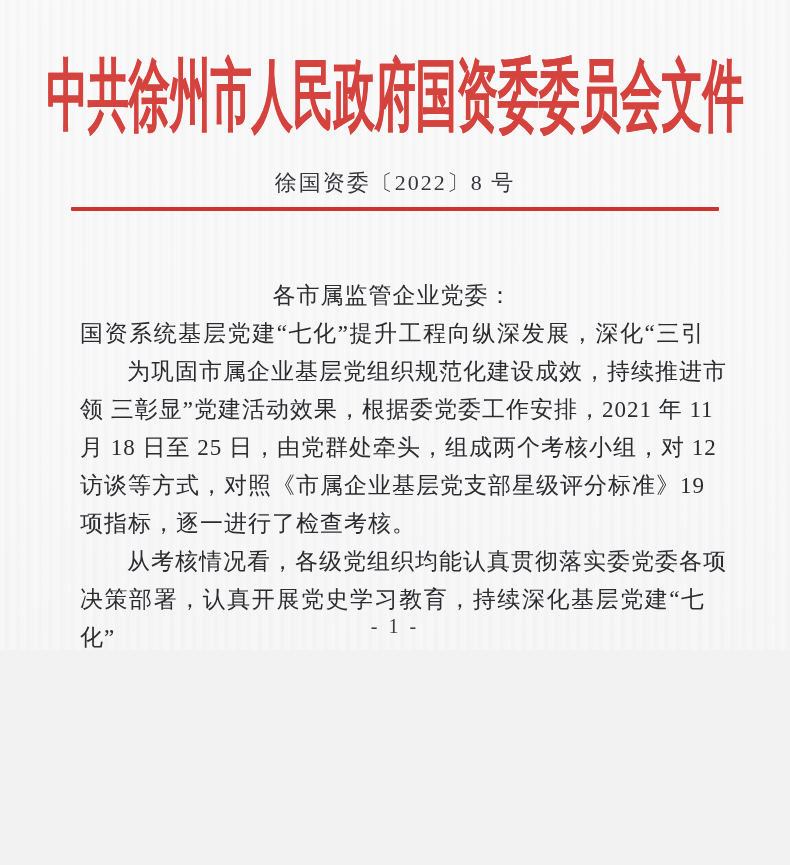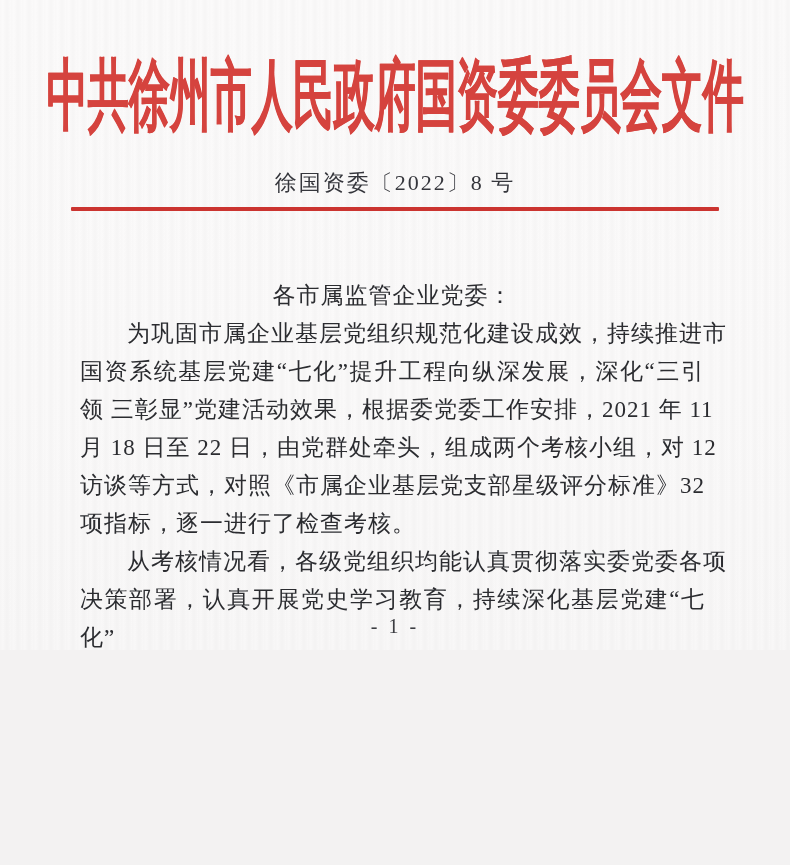--- a/index.html
+++ b/index.html
@@ -100,25 +100,25 @@
 
   <div class="doc-number">徐国资委〔2022〕8 号</div>
 
   <div class="red-divider"></div>
 
 
   <div class="salutation">各市属监管企业党委：</div>
 
   <div class="body-text" id="paragraphs">
       <div class="para">
+        <div class="line">国资系统基层党建“七化”提升工程向纵深发展，深化“三引</div>
         <div class="line first">为巩固市属企业基层党组织规范化建设成效，持续推进市</div>
-        <div class="line">国资系统基层党建“七化”提升工程向纵深发展，深化“三引</div>
         <div class="line">领 三彰显”党建活动效果，根据委党委工作安排，2021 年 11</div>
-        <div class="line">月 18 日至 22 日，由党群处牵头，组成两个考核小组，对 12</div>
-        <div class="line">访谈等方式，对照《市属企业基层党支部星级评分标准》32</div>
+        <div class="line">月 18 日至 25 日，由党群处牵头，组成两个考核小组，对 12</div>
+        <div class="line">访谈等方式，对照《市属企业基层党支部星级评分标准》19</div>
         <div class="line last">项指标，逐一进行了检查考核。</div>
       </div>
       <div class="para">
         <div class="line first">从考核情况看，各级党组织均能认真贯彻落实委党委各项</div>
         <div class="line last">决策部署，认真开展党史学习教育，持续深化基层党建“七化”</div>
       </div>
     </div>
 
   <div class="page-number">- 1 -</div>
 

